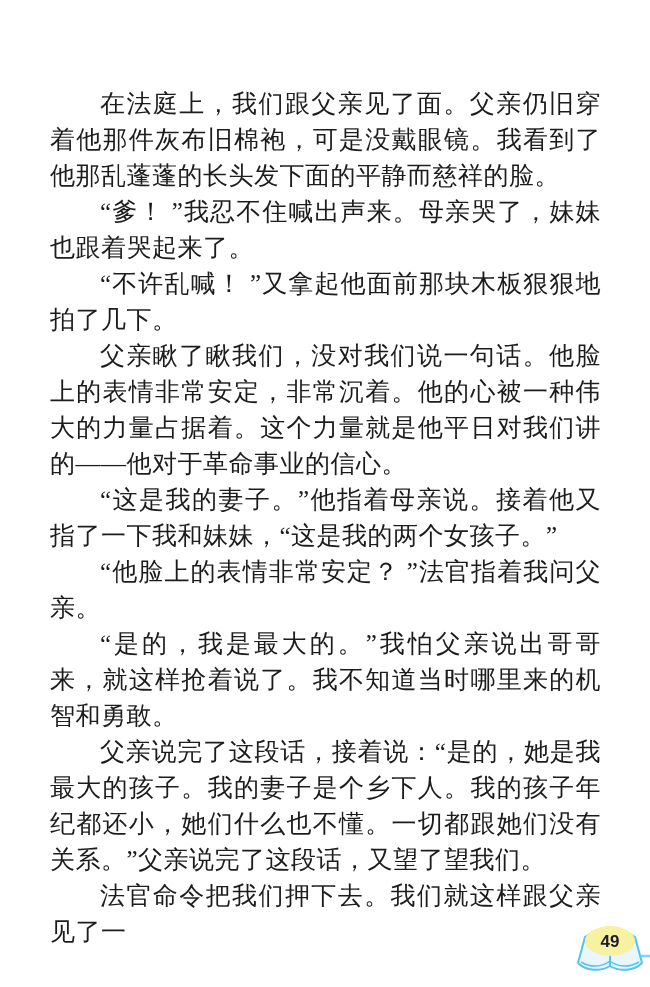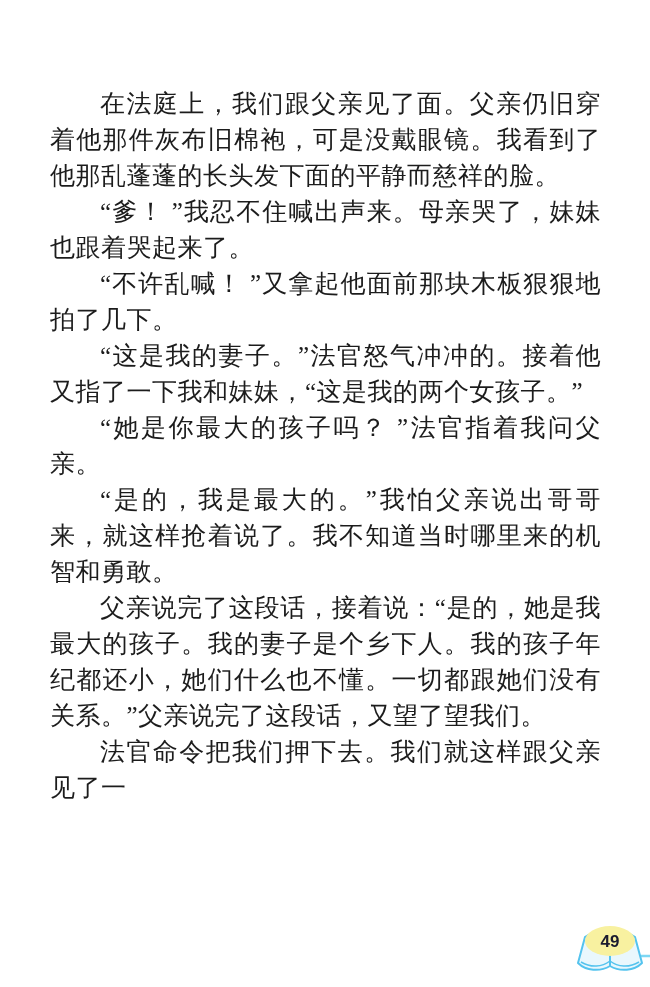--- a/index.html
+++ b/index.html
@@ -52,22 +52,23 @@
 </style>
 </head>
 <body>
 
 <div class="page">
 
   <div class="text-block">
     <p>在法庭上，我们跟父亲见了面。父亲仍旧穿着他那件灰布旧棉袍，可是没戴眼镜。我看到了他那乱蓬蓬的长头发下面的平静而慈祥的脸。</p>
     <p>“爹！ ”我忍不住喊出声来。母亲哭了，妹妹也跟着哭起来了。</p>
     <p>“不许乱喊！ ”又拿起他面前那块木板狠狠地拍了几下。</p>
-    <p>“这是我的妻子。”法官怒气冲冲的。接着他又指了一下我和妹妹，“这是我的两个女孩子。”</p>
-    <p>“她是你最大的孩子吗？ ”法官指着我问父亲。</p>
+    <p>父亲瞅了瞅我们，没对我们说一句话。他脸上的表情非常安定，非常沉着。他的心被一种伟大的力量占据着。这个力量就是他平日对我们讲的——他对于革命事业的信心。</p>
+    <p>“这是我的妻子。”他指着母亲说。接着他又指了一下我和妹妹，“这是我的两个女孩子。”</p>
+    <p>“他脸上的表情非常安定？ ”法官指着我问父亲。</p>
     <p>“是的，我是最大的。”我怕父亲说出哥哥来，就这样抢着说了。我不知道当时哪里来的机智和勇敢。</p>
     <p>父亲说完了这段话，接着说：“是的，她是我最大的孩子。我的妻子是个乡下人。我的孩子年纪都还小，她们什么也不懂。一切都跟她们没有关系。”父亲说完了这段话，又望了望我们。</p>
     <p>法官命令把我们押下去。我们就这样跟父亲见了一</p>
   </div>
 
   <div class="page-badge">
     <svg viewBox="0 0 100 52" xmlns="http://www.w3.org/2000/svg">
 
       <line x1="58" y1="34" x2="100" y2="34" stroke="#7dd7f4" stroke-width="2.5"></line>
 

